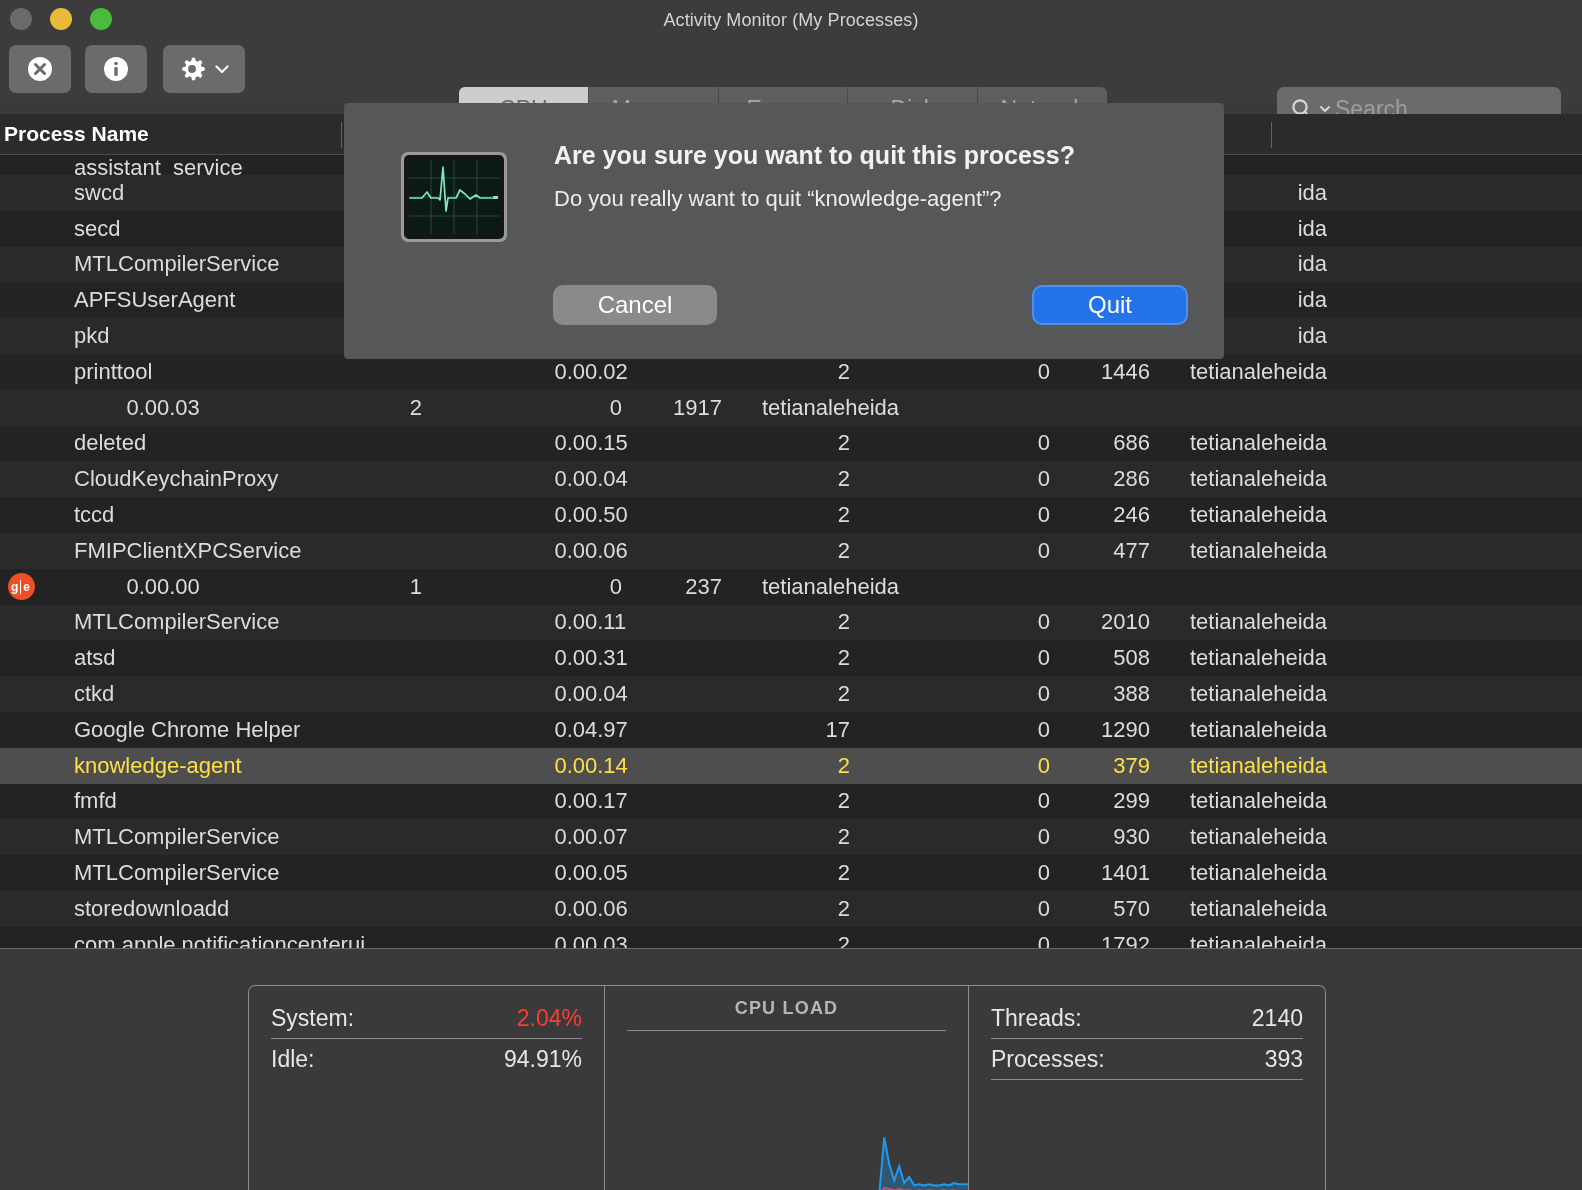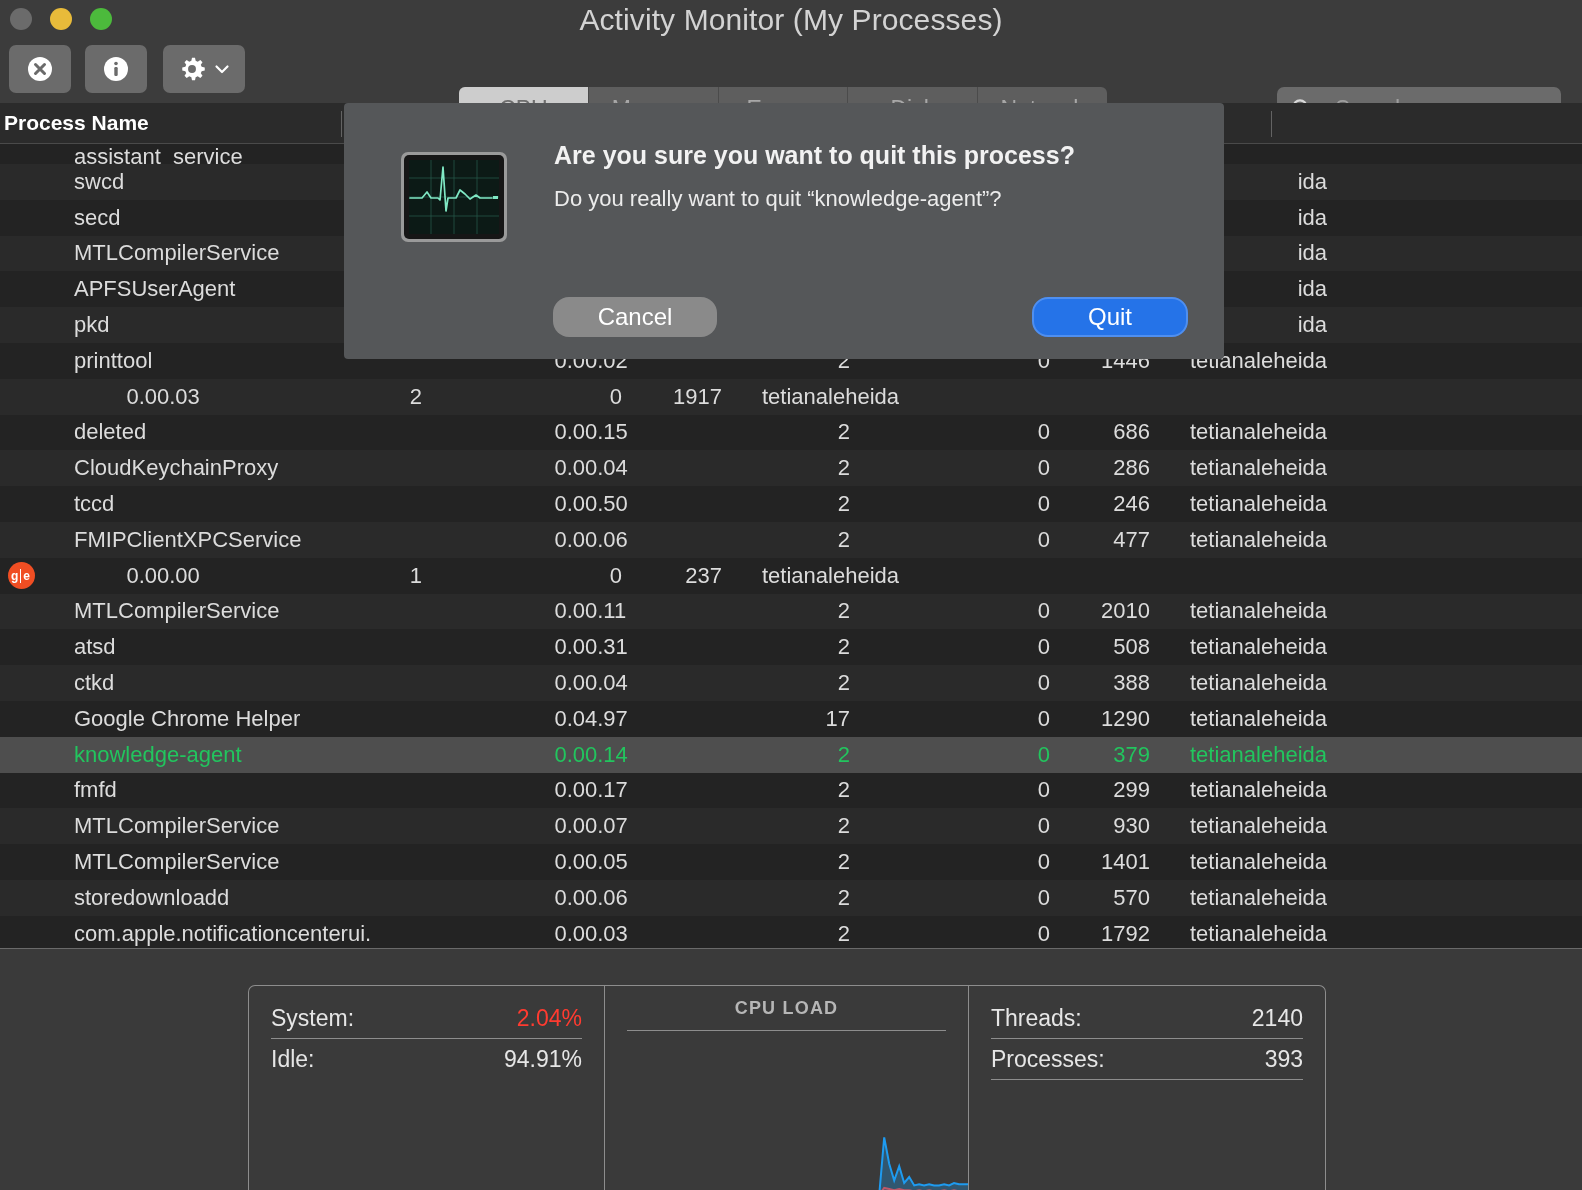--- a/index.html
+++ b/index.html
@@ -19,21 +19,21 @@
     background: #3c3c3c;
   }
   #traffic { position: absolute; left: 10px; top: 8px; display: flex; gap: 18px; }
   .light { width: 22px; height: 22px; border-radius: 50%; }
   .light.close { background: #6b6b6b; }
   .light.min   { background: #e8bb3a; }
   .light.max   { background: #4cba3c; }
   #window-title {
     position: absolute; left: 0; top: 0; width: 1582px; height: 40px;
     display: flex; align-items: center; justify-content: center;
-    color: #d3d3d3; font-size: 30px; letter-spacing: .1px;
+    color: #d3d3d3; font-size: 18px; letter-spacing: .1px;
   }
 
   
   #toolbar { position: absolute; left: 0; top: 40px; width: 1582px; height: 63px; background: #3c3c3c; }
   .tb-btn {
     position: absolute; top: 5px; height: 48px;
     background: #6b6b6b; border-radius: 7px;
     display: flex; align-items: center; justify-content: center;
   }
   #btn-quit-process { left: 9px; width: 62px; }
@@ -52,34 +52,34 @@
   .tab.active { background: #cdcdcd; color: #6d6d6d; }
 
   #searchbox {
     position: absolute; left: 1277px; top: 47px; width: 284px; height: 44px;
     background: #6b6b6b; border-radius: 7px; display: flex; align-items: center;
     padding-left: 12px; gap: 3px;
   }
   #search-placeholder { color: #9e9e9e; font-size: 23px; }
 
   
-  #table { position: absolute; left: 0; top: 103px; width: 1582px; height: 845px; background: #232323; overflow: hidden; }
+  #table { position: absolute; left: 0; top: 114px; width: 1582px; height: 845px; background: #232323; overflow: hidden; }
   #thead {
     position: relative; height: 41px; background: #2b2b2b;
     border-bottom: 1px solid #4a4a4a; display: flex; align-items: center;
   }
   #thead .hcell {
     color: #ffffff; font-size: 21px; font-weight: bold; padding-left: 4px;
   }
   .hdiv { position: absolute; top: 8px; width: 1px; height: 26px; background: #636363; }
 
   .row { display: flex; align-items: center; height: 35.8px; font-size: 22px; color: #dcdcdc; }
   .row.odd  { background: #232323; }
   .row.even { background: #2a2a2a; }
-  .row.selected { background: #4e4e4e; color: #22c55e; }
+  .row.selected { background: #4e4e4e; color: #fde047; }
   .row.clipped { height: 20px; align-items: flex-start; overflow: hidden; }
 
   .c-icon { width: 42px; display: flex; align-items: center; justify-content: center; flex: none; }
   .c-name { width: 428px; flex: none; padding-left: 32px; }
   .c-cpu  { width: 115px; flex: none; text-align: right; }
   .c-time { width: 140px; flex: none; text-align: left; }
   .c-thr  { width: 125px; flex: none; text-align: right; }
   .c-wake { width: 200px; flex: none; text-align: right; }
   .c-pid  { width: 100px; flex: none; text-align: right; }
   .c-user { width: 190px; flex: none; text-align: right; padding-right: 13px; }
@@ -119,21 +119,21 @@
   
   #modal-shadow { position: absolute; left: 344px; top: 103px; width: 880px; height: 256px; background: #000; opacity: .25; border-radius: 4px; }
   #modal {
     position: absolute; left: 344px; top: 103px; width: 880px; height: 256px;
     background: #555759; border-radius: 4px;
   }
   #modal-icon { position: absolute; left: 56px; top: 48px; width: 108px; height: 92px; }
   #modal-title { position: absolute; left: 210px; top: 38px; color: #f2f2f2; font-size: 25px; font-weight: bold; }
   #modal-msg   { position: absolute; left: 210px; top: 83px; color: #ececec; font-size: 22px; }
   .dlg-btn {
-    position: absolute; top: 194px; height: 40px; border-radius: 16px;
+    position: absolute; top: 182px; height: 40px; border-radius: 10px;
     display: flex; align-items: center; justify-content: center;
     font-size: 24px; color: #ffffff;
   }
   #btn-cancel { left: 209px; width: 164px; background: #8a8a8a; }
   #btn-force  { left: 459px; width: 200px; background: #8a8a8a; }
   #btn-ok     { left: 688px; width: 156px; background: #2573e8; border: 2px solid #4f8ff0; }
 </style>
 </head>
 <body>
 

